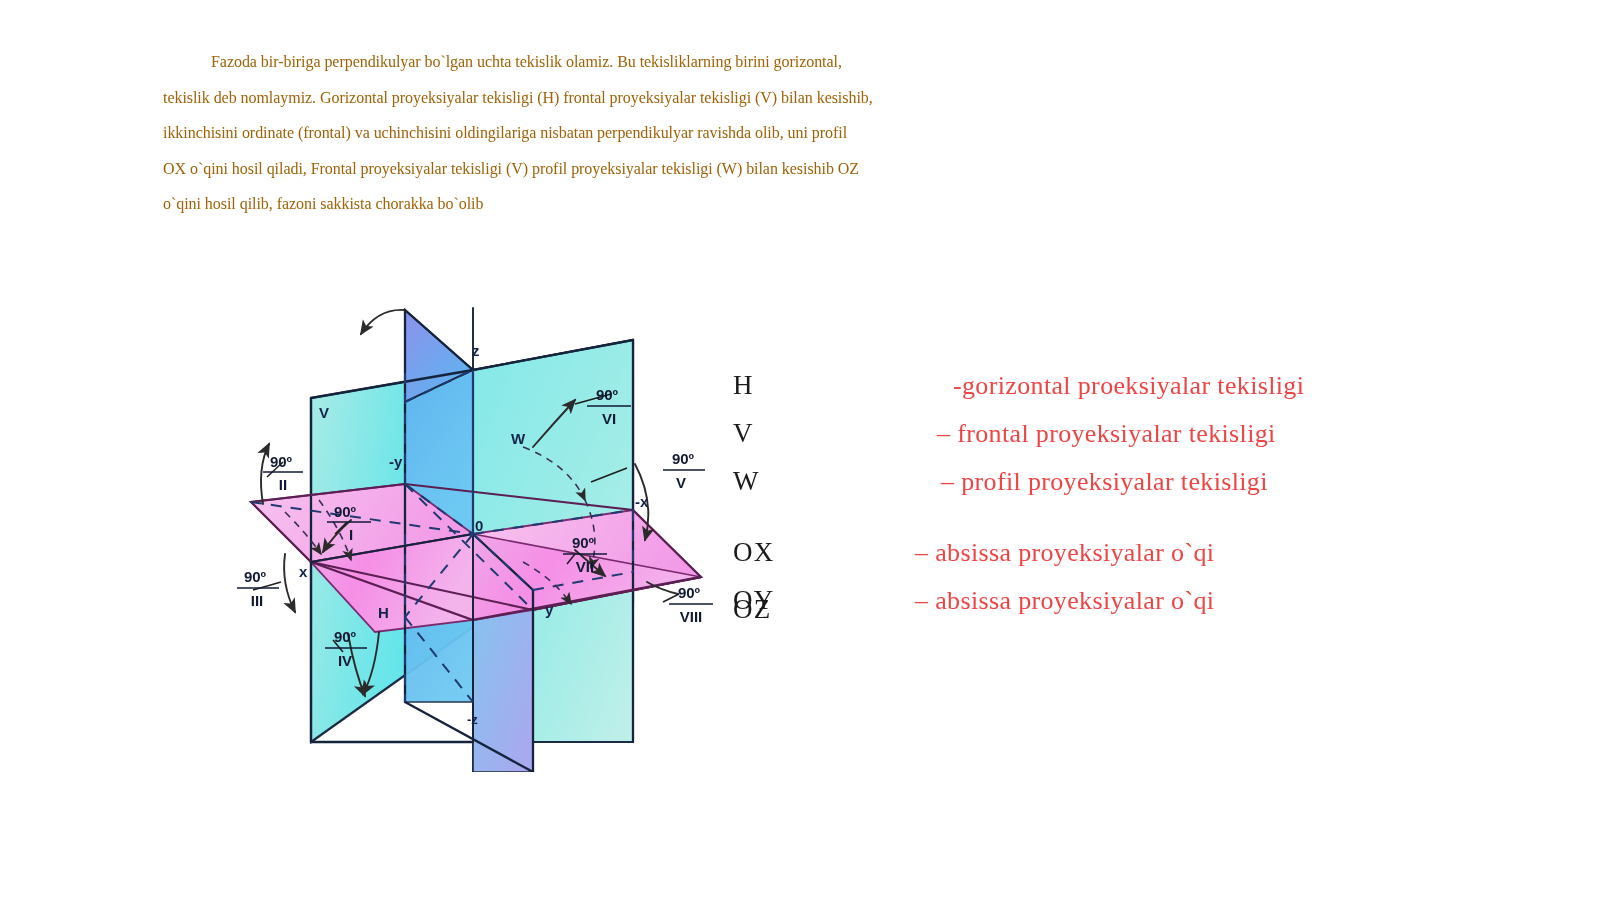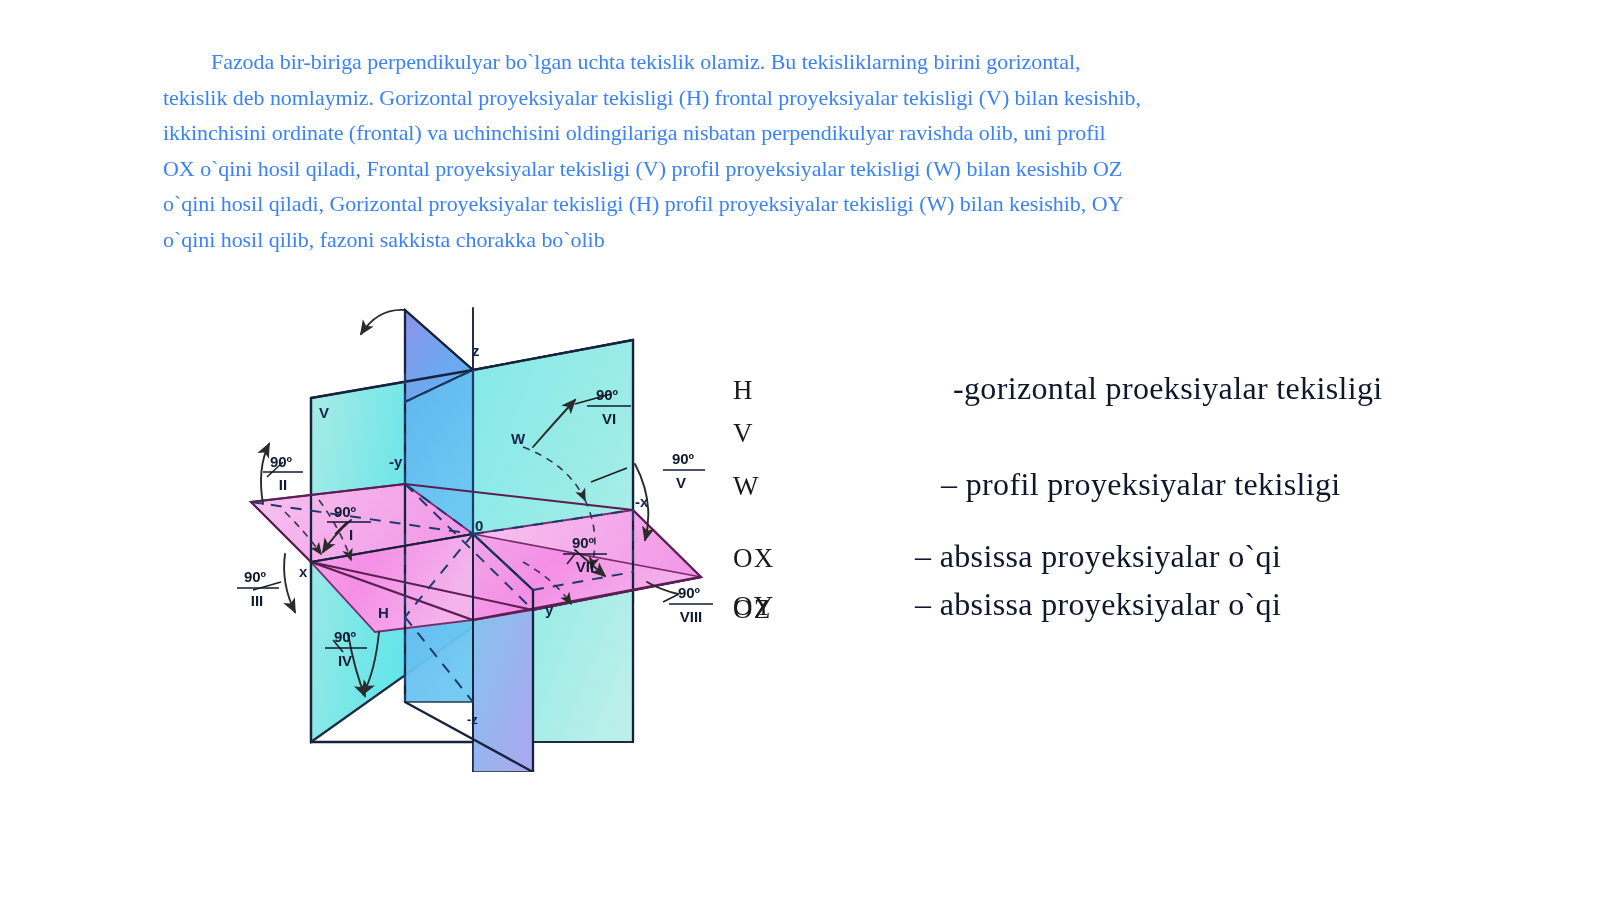--- a/index.html
+++ b/index.html
@@ -17,23 +17,23 @@
 
   
   #paragraph-block {
     position: absolute;
     left: 163px;
     top: 44px;
     width: 1330px;
   }
   .para-line {
     font-family: "Liberation Serif", "DejaVu Serif", serif;
-    font-size: 22px;
+    font-size: 16px;
     line-height: 35.6px;
-    color: #3b82f6;
+    color: #a16207;
     white-space: nowrap;
     letter-spacing: -0.05px;
   }
   .para-line.first { text-indent: 48px; }
 
   
   #figure-region {
     position: absolute;
     left: 163px;
     top: 272px;
@@ -63,22 +63,22 @@
   .legend-sym {
     width: 182px;
     flex: 0 0 182px;
     font-family: "Liberation Serif", "DejaVu Serif", serif;
     font-size: 27px;
     color: #1a1a1a;
     letter-spacing: 1.2px;
   }
   .legend-desc {
     font-family: "Liberation Serif", "DejaVu Serif", serif;
-    font-size: 32px;
-    color: #0f172a;
+    font-size: 26px;
+    color: #ef4444;
     letter-spacing: 0.35px;
     white-space: nowrap;
   }
   .legend-desc.indent-a { padding-left: 38px; }
   .legend-desc.indent-b { padding-left: 22px; }
   .legend-desc.indent-c { padding-left: 26px; }
   .legend-desc.indent-d { padding-left: 0px; margin-top: 40px; }
 
   
   .dlabel {
@@ -107,21 +107,20 @@
   }
 </style>
 </head>
 <body>
 
 <div id="paragraph-block">
   <div class="para-line first">Fazoda bir-biriga perpendikulyar bo`lgan uchta tekislik olamiz. Bu tekisliklarning birini gorizontal,</div>
   <div class="para-line">tekislik deb nomlaymiz. Gorizontal proyeksiyalar tekisligi (H) frontal proyeksiyalar tekisligi (V) bilan kesishib,</div>
   <div class="para-line">ikkinchisini ordinate (frontal) va uchinchisini oldingilariga nisbatan perpendikulyar ravishda olib, uni profil</div>
   <div class="para-line">OX o`qini hosil qiladi, Frontal proyeksiyalar tekisligi (V) profil proyeksiyalar tekisligi (W) bilan kesishib OZ</div>
-  <div class="para-line">o`qini hosil qiladi, Gorizontal proyeksiyalar tekisligi (H) profil proyeksiyalar tekisligi (W) bilan kesishib, OY</div>
   <div class="para-line">o`qini hosil qilib, fazoni sakkista chorakka bo`olib</div>
 </div>
 
 <div id="figure-region">
 
   <svg id="diagram-svg" width="500" height="500" viewBox="0 0 500 500">
 
     <defs>
 
       <linearGradient id="gV" x1="0" y1="0" x2="1" y2="0.35">
@@ -357,20 +356,21 @@
 
   <div id="legend-block">
 
     <div class="legend-row">
       <div class="legend-sym">H</div>
       <div class="legend-desc indent-a">-gorizontal proeksiyalar tekisligi</div>
     </div>
 
     <div class="legend-row">
       <div class="legend-sym">V</div>
+      <div class="legend-desc indent-b">– frontal proyeksiyalar tekisligi</div>
     </div>
 
     <div class="legend-row tight">
       <div class="legend-sym">W</div>
       <div class="legend-desc indent-c">– profil proyeksiyalar tekisligi</div>
     </div>
 
     <div class="legend-row">
       <div class="legend-sym">OX</div>
       <div class="legend-desc indent-d">– absissa proyeksiyalar o`qi</div>

